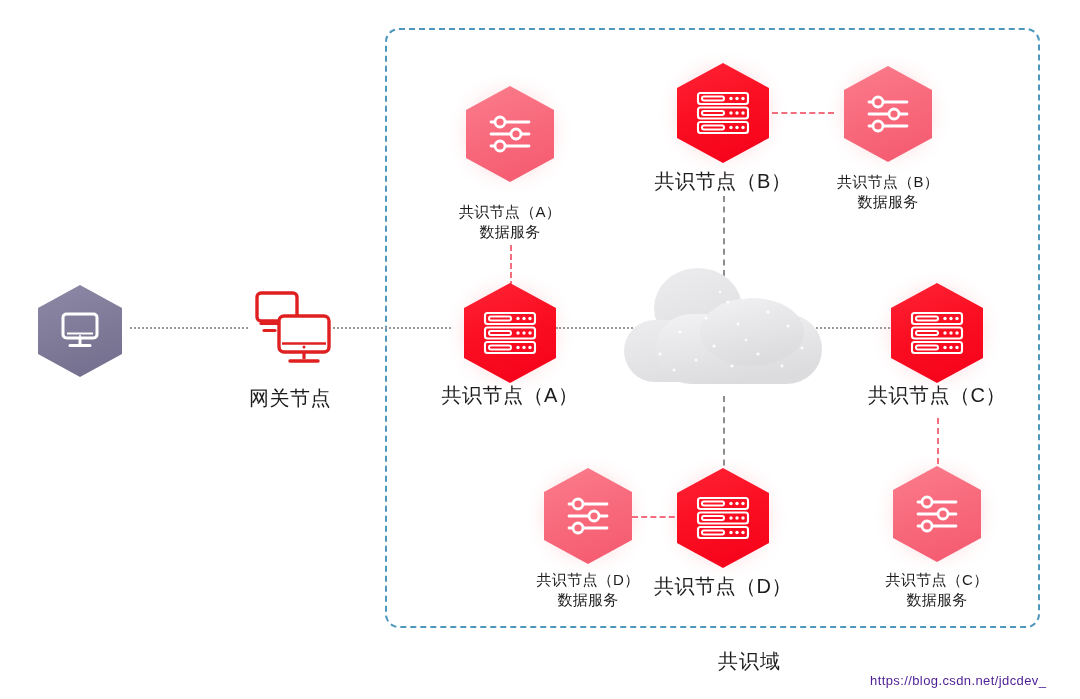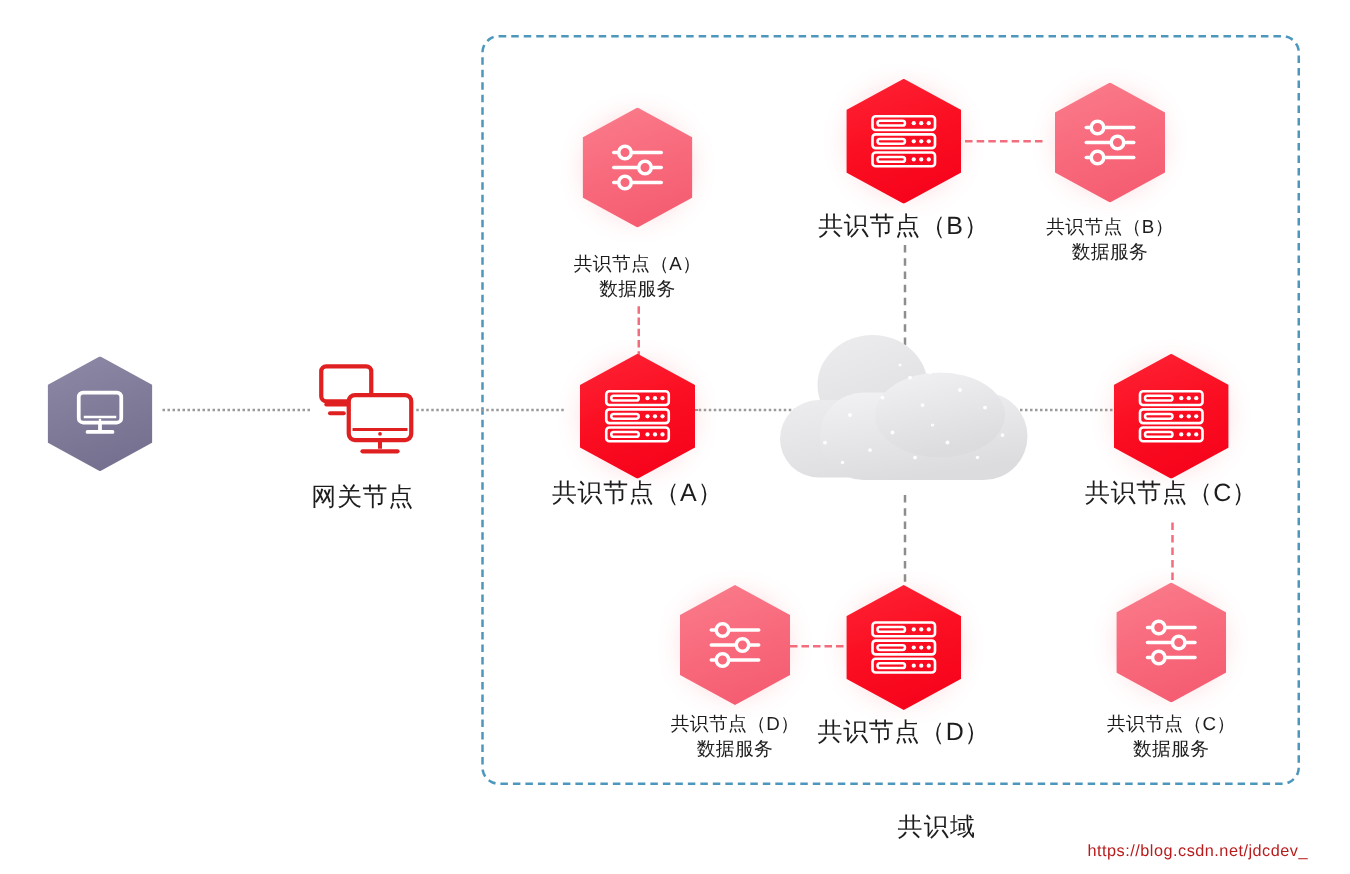--- a/index.html
+++ b/index.html
@@ -110,21 +110,21 @@
   
   .domain-caption {
     position: absolute;
     font-size: 20px;
     color: #1d1d1f;
     letter-spacing: 1px;
   }
   .watermark {
     position: absolute;
     font-size: 13px;
-    color: #b91c1c;
+    color: #4c1d95;
     letter-spacing: .4px;
     white-space: nowrap;
   }
 </style>
 </head>
 <body>
 
 <div id="canvas">
 
   <div class="domain-box"></div>

